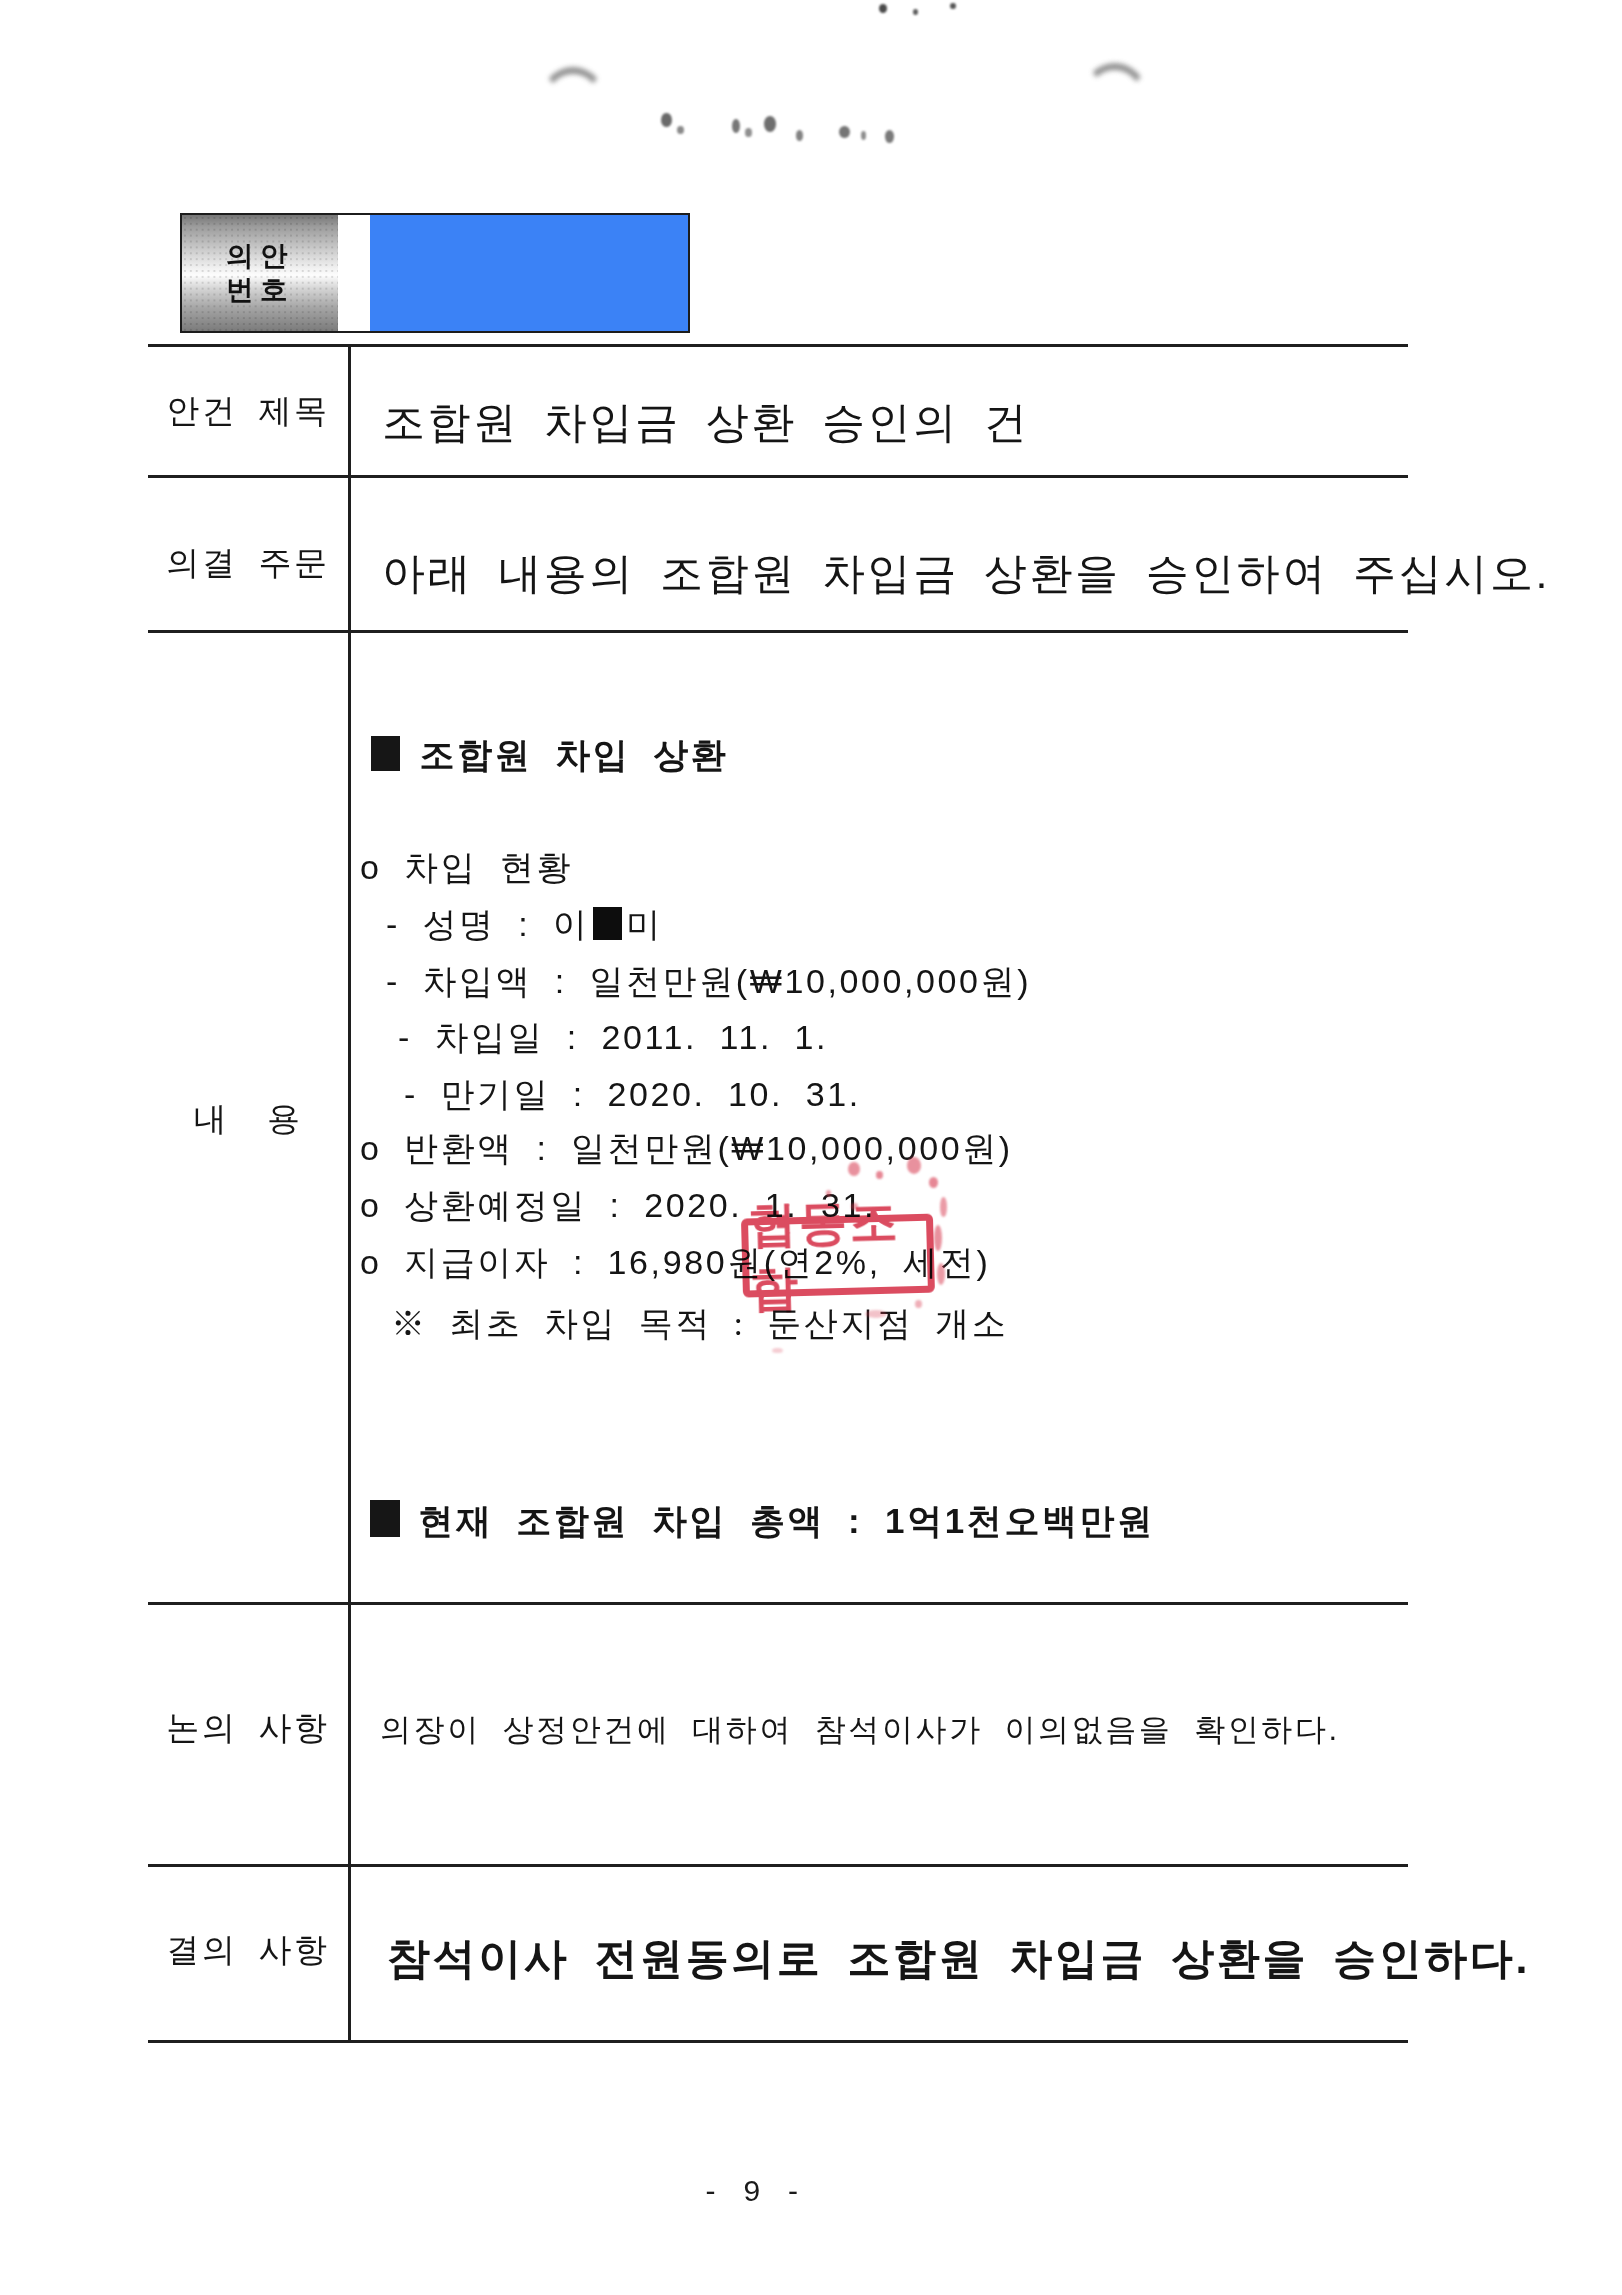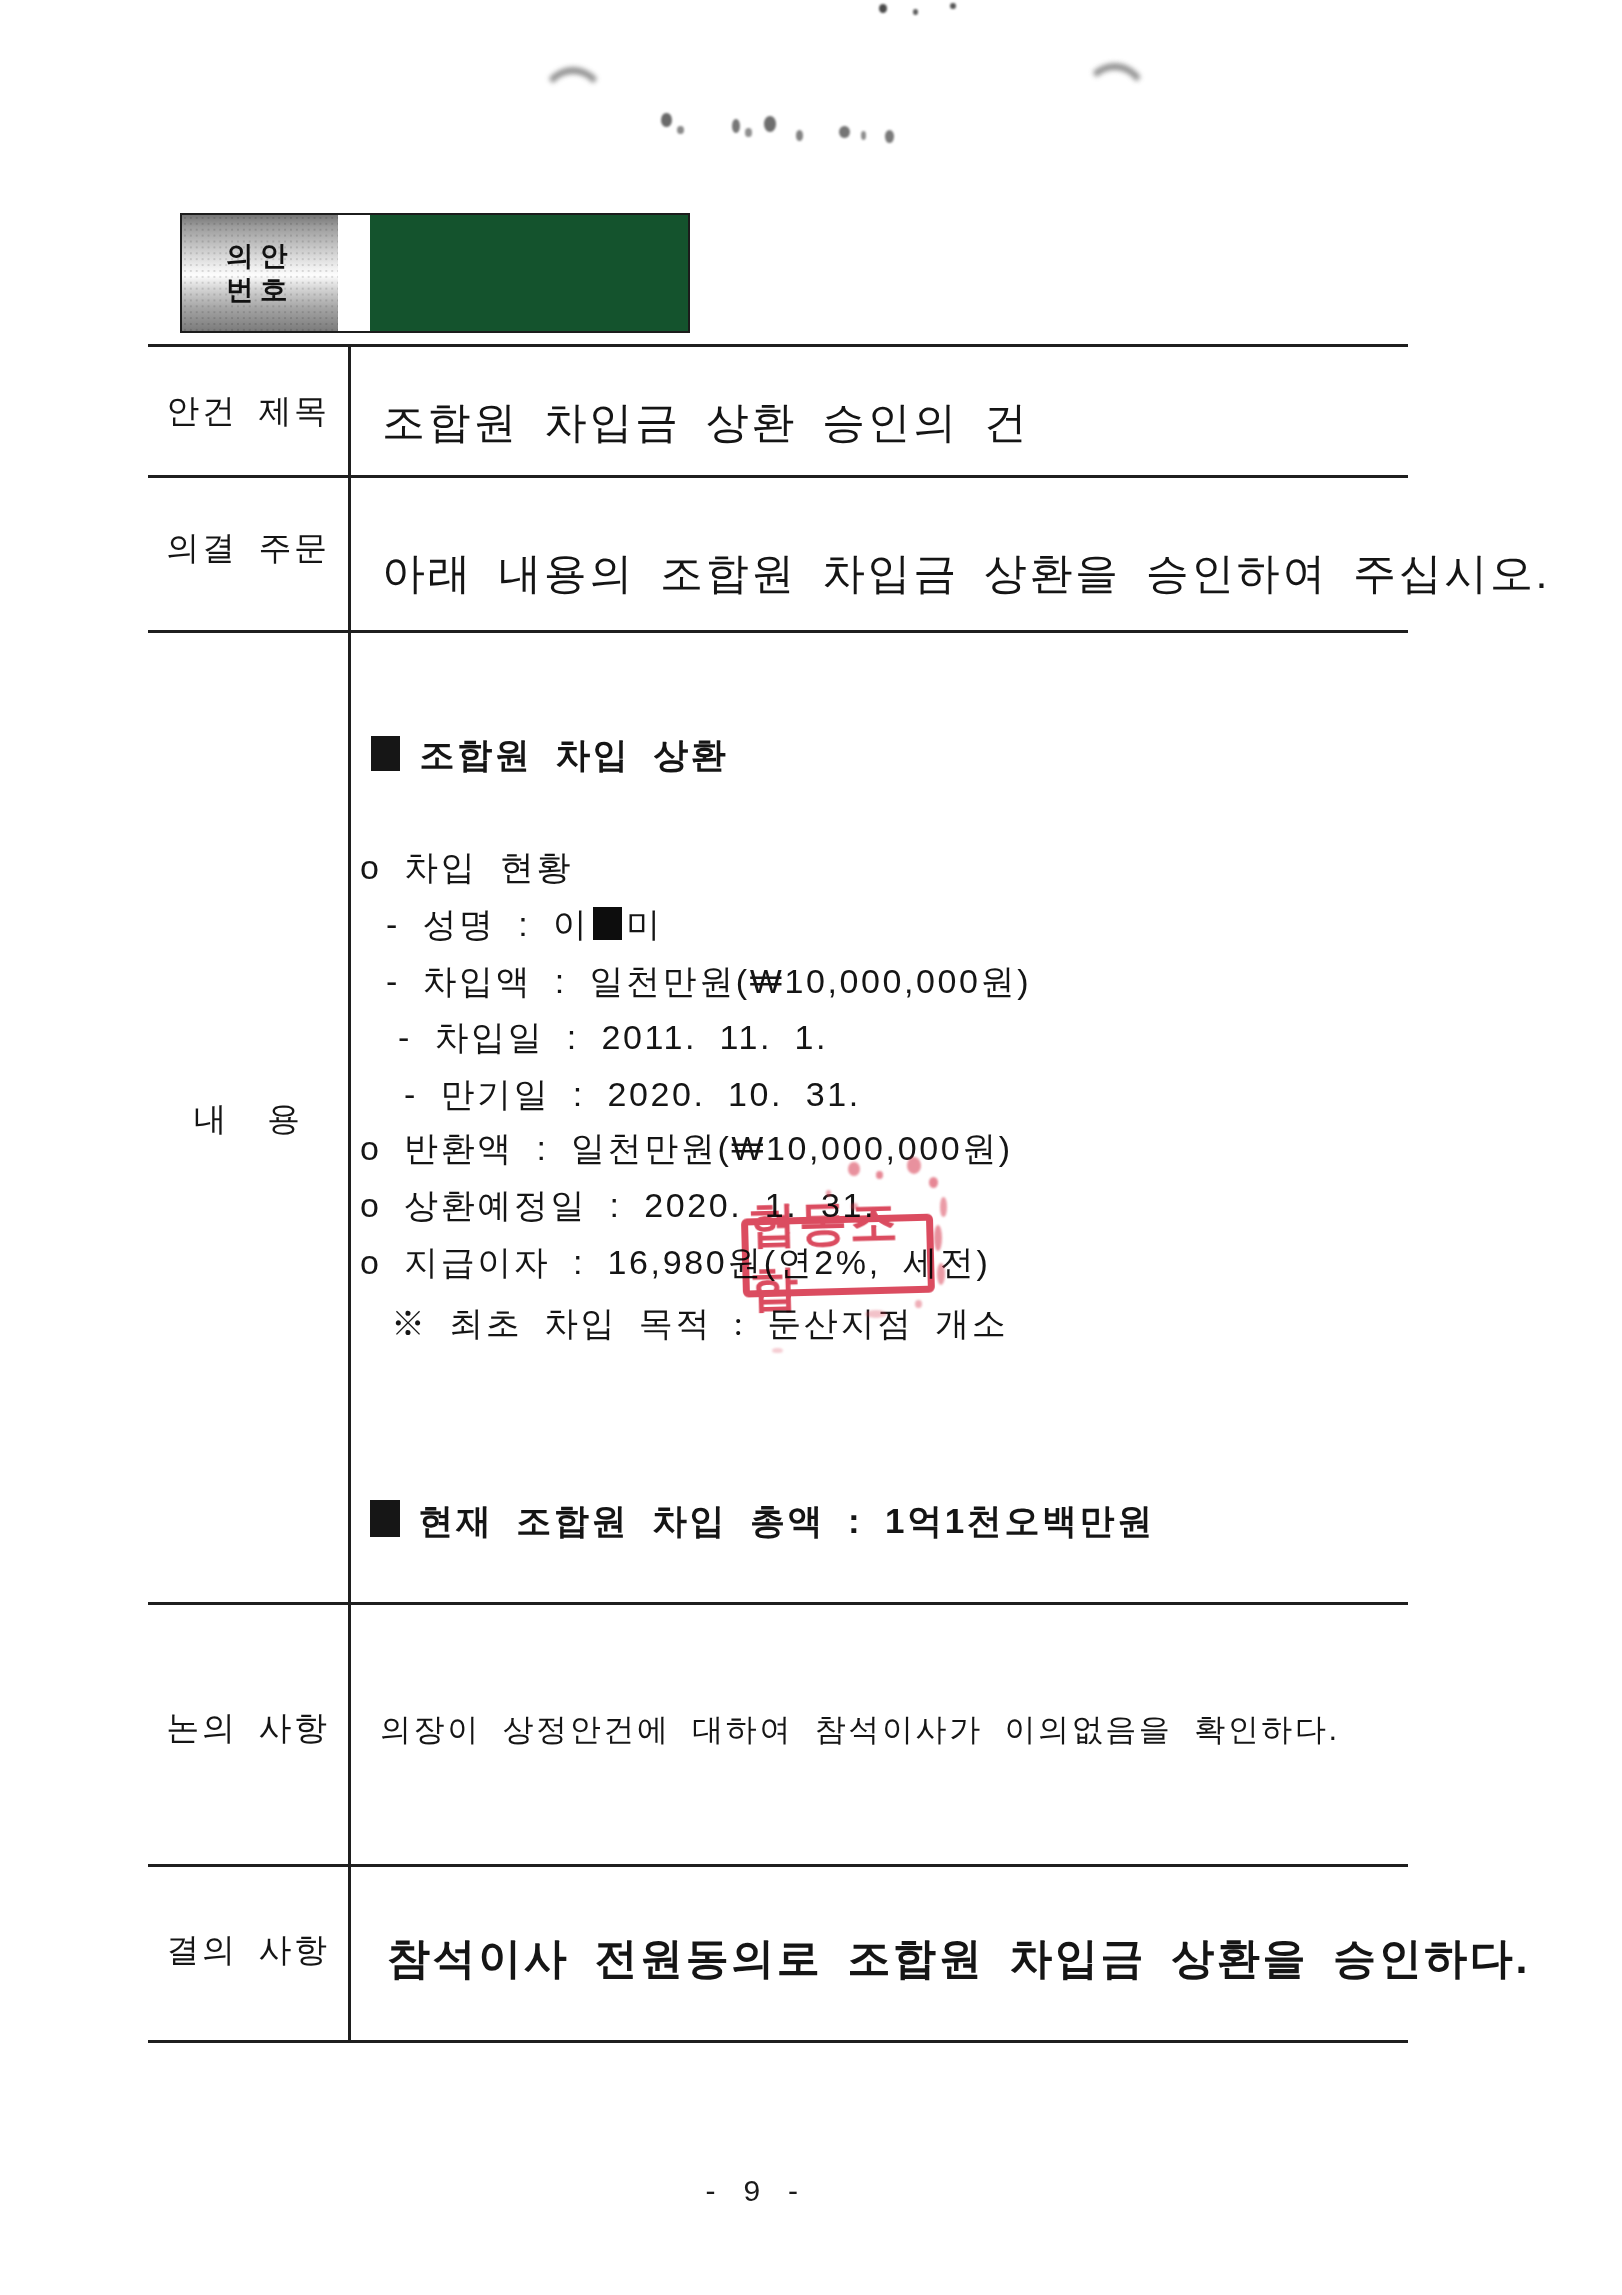--- a/index.html
+++ b/index.html
@@ -13,21 +13,21 @@
   .punch-arc{
     width:56px;height:63px;border-radius:50%;
     border:6.5px solid transparent;border-top:7.9px solid #6c6c6c;
     filter:blur(2.6px);opacity:.75;
   }
   .smudge{border-radius:50%;filter:blur(1.3px);}
 
   
   .agenda-box{
     left:180px;top:213px;width:510px;height:120px;
-    border:2.6px solid #1c1c1c;box-sizing:border-box;background:#14532d;
+    border:2.6px solid #1c1c1c;box-sizing:border-box;background:#3b82f6;
   }
   .metal{
     background-image:
       radial-gradient(rgba(0,0,0,0.12) 0.7px, transparent 1px),
       linear-gradient(180deg,#767676 0%,#9c9c9c 10%,#cccccc 30%,#efefef 45%,#fdfdfd 52%,#d6d6d6 63%,#a5a5a5 80%,#7b7b7b 100%);
     background-size:5.9px 5.9px,100% 100%;
   }
   .agenda-no-cell{left:0;top:0;width:156px;height:100%;
     display:flex;flex-direction:column;align-items:center;justify-content:center;}
   .agenda-no-cell div{font-size:27.5px;font-weight:700;letter-spacing:6.5px;line-height:1.25;color:#111;}
@@ -97,21 +97,21 @@
 
 <div class="abs hline" style="top:344px;"></div>
 <div class="abs hline" style="top:475px;"></div>
 <div class="abs hline" style="top:630px;"></div>
 <div class="abs hline" style="top:1602px;"></div>
 <div class="abs hline" style="top:1864px;"></div>
 <div class="abs hline" style="top:2040px;"></div>
 <div class="abs vline"></div>
 
 <div class="abs row-label" style="top:389px;">안건 제목</div>
-<div class="abs row-label" style="top:526px;">의결 주문</div>
+<div class="abs row-label" style="top:541px;">의결 주문</div>
 <div class="abs row-label" style="top:1097px;word-spacing:26px;">내  용</div>
 <div class="abs row-label" style="top:1706px;">논의 사항</div>
 <div class="abs row-label" style="top:1928px;">결의 사항</div>
 
 <div class="abs cell-text" style="left:382px;top:394px;">조합원 차입금 상환 승인의 건</div>
 <div class="abs cell-text" style="left:382px;top:545px;">아래 내용의 조합원 차입금 상환을 승인하여 주십시오.</div>
 <div class="abs cell-text" style="left:380px;top:1709px;font-size:31px;">의장이 상정안건에 대하여 참석이사가 이의없음을 확인하다.</div>
 <div class="abs cell-text bold" style="left:387px;top:1930px;">참석이사 전원동의로 조합원 차입금 상환을 승인하다.</div>
 
 <div class="abs detail-line bold" style="left:371px;top:732px;font-size:35px;">

